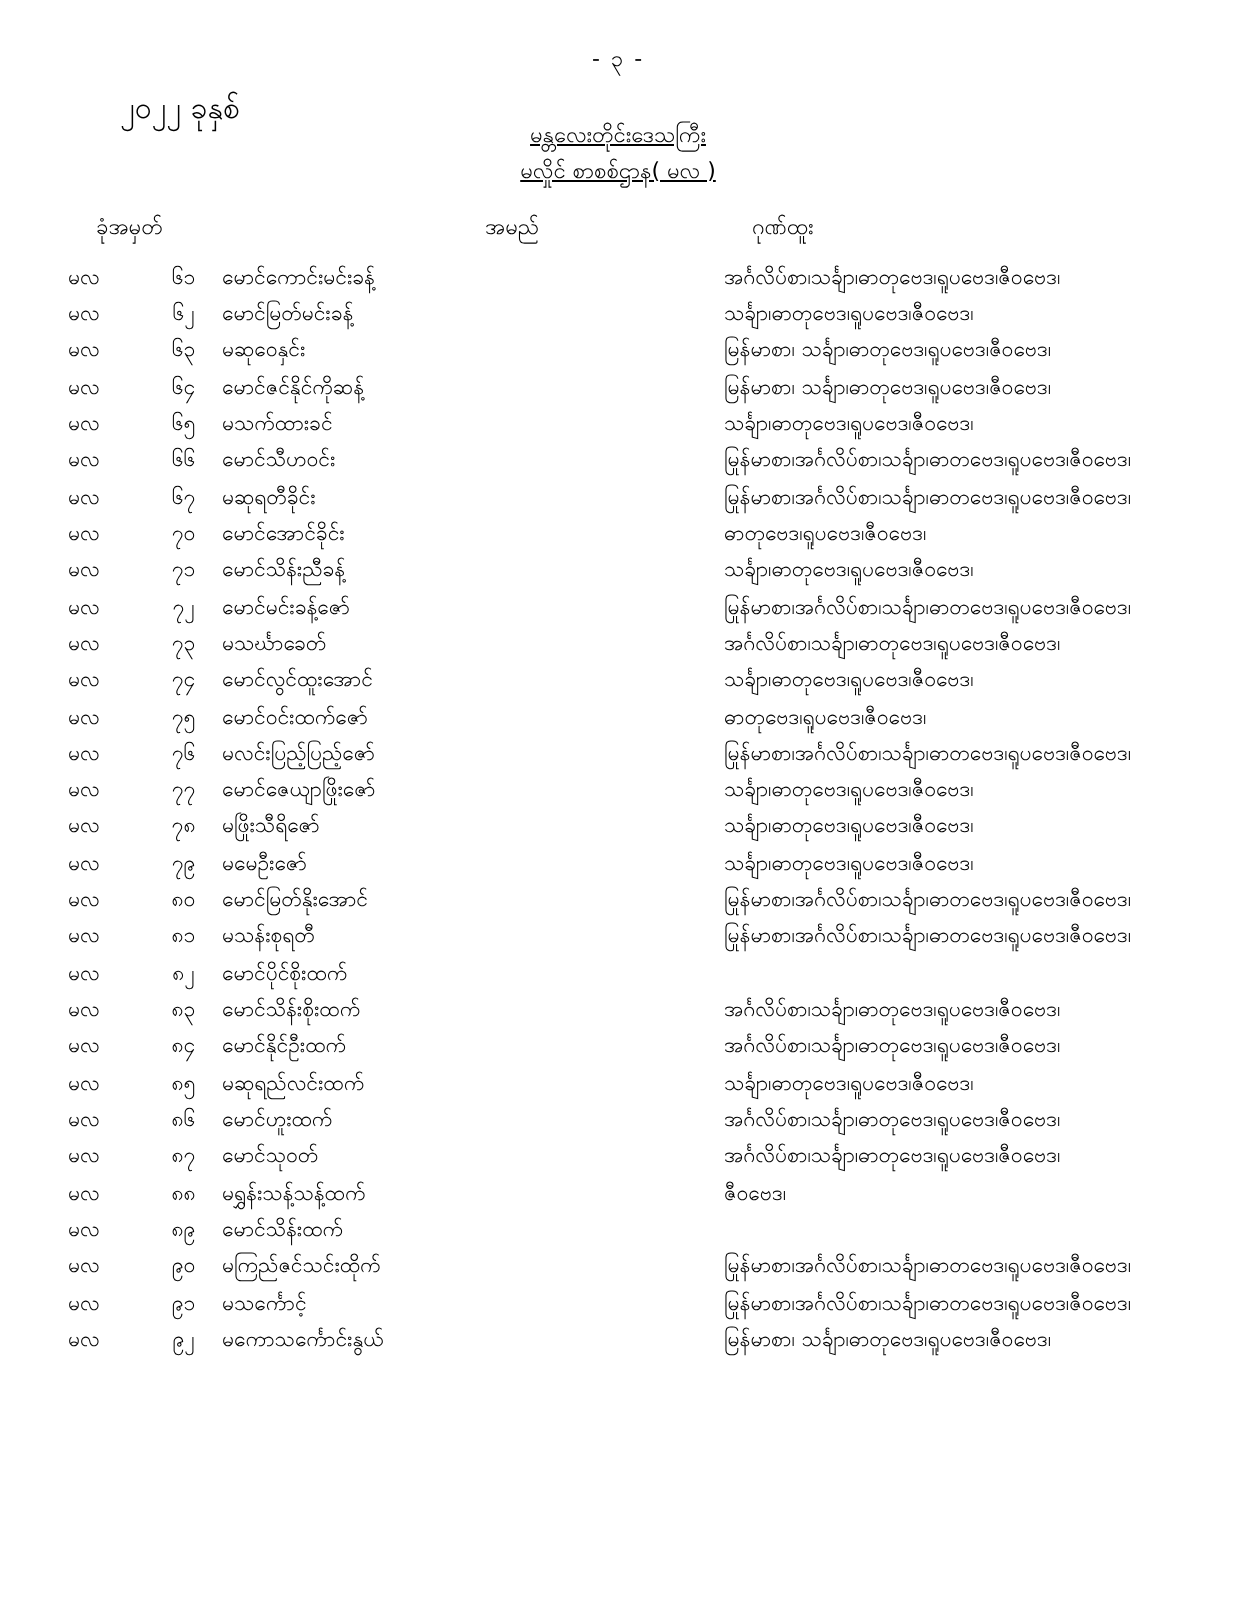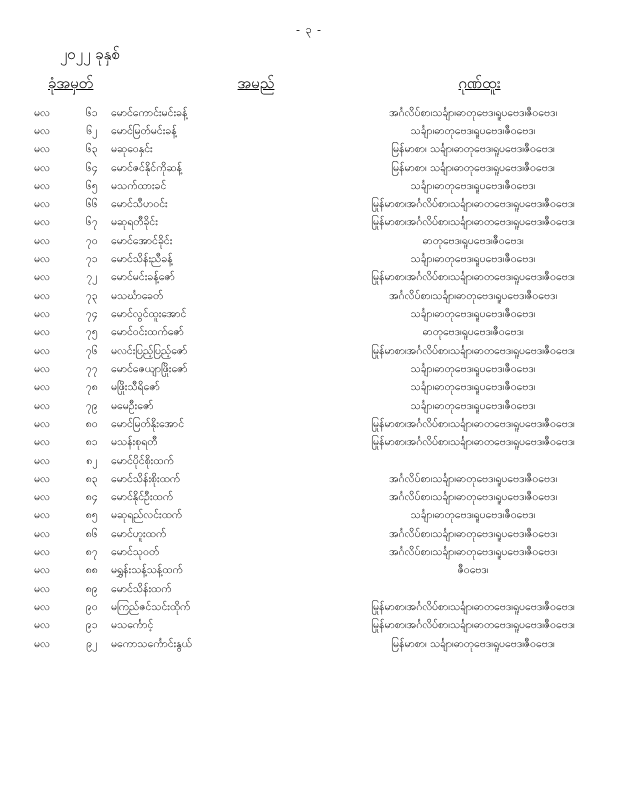--- a/index.html
+++ b/index.html
@@ -52,51 +52,54 @@
     text-decoration: underline;
     line-height: 1.7;
   }
   table.list {
     width: 100%;
     border-collapse: collapse;
     margin-top: 10px;
     table-layout: fixed;
   }
   table.list th {
-    font-size: 15px;
+    font-size: 11px;
     font-weight: normal;
-    text-decoration: underline;
     padding-bottom: 8px;
     text-align: left;
   }
   table.list th.c-no { width: 62px; text-align: left; padding-left: 14px;}
   table.list th.c-name { width: 210px; text-align: center; padding-left: 40px;}
-  table.list th.c-remark { text-align: center; padding-left: 14px;}
+  table.list th.c-remark { text-align: left; padding-left: 14px;}
   table.list td {
     font-size: 10.5px;
     line-height: 1.25;
     padding: 2.6px 0;
     vertical-align: top;
   }
   td.c-no { width: 62px; padding-left: 14px; white-space: nowrap; }
   td.c-idx { width: 28px; text-align: center; padding-right: 5px; white-space: nowrap;}
   td.c-name { width: 182px; padding-left: 0px; white-space: nowrap; margin-left: 12px;}
-  td.c-remark { padding-left: 14px; white-space: nowrap; text-align: center; }
+  td.c-remark { padding-left: 14px; white-space: nowrap; }
 </style>
 </head>
 <body>
 
 <div class="page">
 
   <div class="page-number">- ၃ -</div>
 
   <div class="topline">
     <div class="year">၂၀၂၂ ခုနှစ်</div>
   </div>
 
+  <div class="heading-block">
+    <div class="heading-1">မန္တလေးတိုင်းဒေသကြီး</div>
+    <div class="heading-2">မလှိုင် စာစစ်ဌာန( မလ )</div>
+  </div>
 
   <table class="list">
     <thead>
       <tr>
         <th class="c-no" colspan="2">ခုံအမှတ်</th>
         <th class="c-name">အမည်</th>
         <th class="c-remark">ဂုဏ်ထူး</th>
       </tr>
     </thead>
     <tbody id="rows-body">

